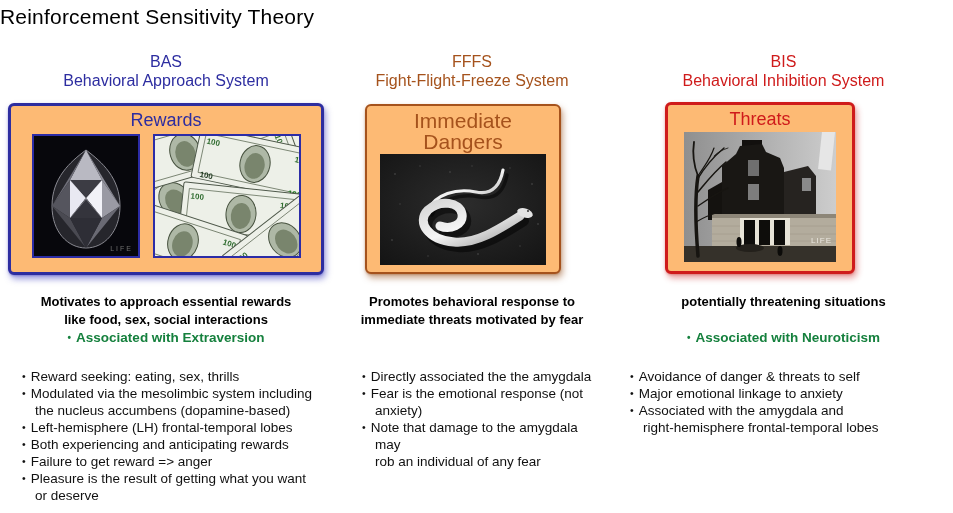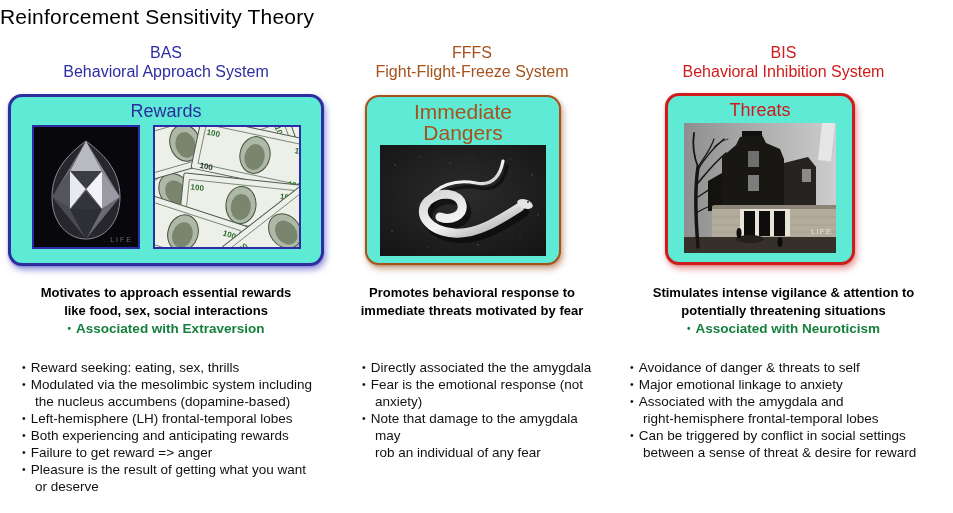--- a/index.html
+++ b/index.html
@@ -5,32 +5,32 @@
   * { margin:0; padding:0; box-sizing:border-box; }
   html,body { background:#ffffff; }
   .canvas {
     position:relative; width:953px; height:513px; background:#ffffff;
     font-family:"Liberation Sans", sans-serif; color:#111; overflow:hidden;
   }
   .title {
     position:absolute; top:5px; left:0; width:920px; text-align:left;
     font-size:21px; font-weight:400; color:#000; letter-spacing:0.2px;
   }
-  .col { position:absolute; top:0; height:414px; }
+  .col { position:absolute; top:9px; height:414px; }
   .col-bas  { left:0px;   width:332px; }
   .col-fffs { left:340px; width:264px; }
   .col-bis  { left:614px; width:339px; }
 
   .col-header { position:absolute; top:43px; left:0; right:0; text-align:center;
     font-size:16px; line-height:19px; }
   .col-bas  .col-header { color:var(--bas,  #2d2da0); }
   .col-fffs .col-header { color:var(--fffs, #a5521c); }
   .col-bis  .col-header { color:var(--bis,  #cf1b1b); }
 
-  .photo-box { position:absolute; background:#5eead4; border-radius:14px; }
+  .photo-box { position:absolute; background:#fdba74; border-radius:6px; }
   .bas-box  { top:94px; left:8px;  width:316px; height:172px;
     border:3px solid var(--bas,#2d2da0);
     box-shadow:2px 4px 6px rgba(60,60,190,.5), 0 1px 2px rgba(60,60,190,.35); }
   .fffs-box { top:95px; left:25px; width:196px; height:170px;
     border:2.5px solid var(--fffs,#a5521c);
     box-shadow:2px 4px 6px rgba(150,80,30,.5), 0 1px 2px rgba(150,80,30,.35); }
   .bis-box  { top:93px; left:51px; width:190px; height:172px;
     border:3px solid var(--bis,#cf1b1b);
     box-shadow:2px 4px 6px rgba(200,40,40,.45), 0 1px 2px rgba(200,40,40,.3); }
 
@@ -251,28 +251,25 @@
             <path d="M14,44 C20,34 26,28 30,16" stroke-width="1.2"></path>
             <path d="M12,90 C22,84 28,82 36,80" stroke-width="1.2"></path>
             <path d="M30,24 C34,20 38,18 44,16" stroke-width="0.8"></path>
           </g>
           <text x="148" y="111" text-anchor="end" font-size="8" letter-spacing="1" fill="#f0ede6" opacity="0.9">LIFE</text>
         </svg>
       </div>
     </div>
 
     <div class="summary">
-      <div>Stimulates intense vigilance &amp; attention to</div>
       <div>potentially threatening situations</div>
     </div>
     <div class="assoc">
       <span class="amark">•</span><span>Associated with Neuroticism</span>
     </div>
     <div class="bullets">
         <div class="bullet"><span class="bmark">•</span><span class="btext">Avoidance of danger &amp; threats to self</span></div>
         <div class="bullet"><span class="bmark">•</span><span class="btext">Major emotional linkage to anxiety</span></div>
         <div class="bullet"><span class="bmark">•</span><span class="btext">Associated with the amygdala and
 right-hemisphere frontal-temporal lobes</span></div>
-        <div class="bullet"><span class="bmark">•</span><span class="btext">Can be triggered by conflict in social settings
-between a sense of threat &amp; desire for reward</span></div>
       </div>
   </section>
 </div>
 
 </body></html>

